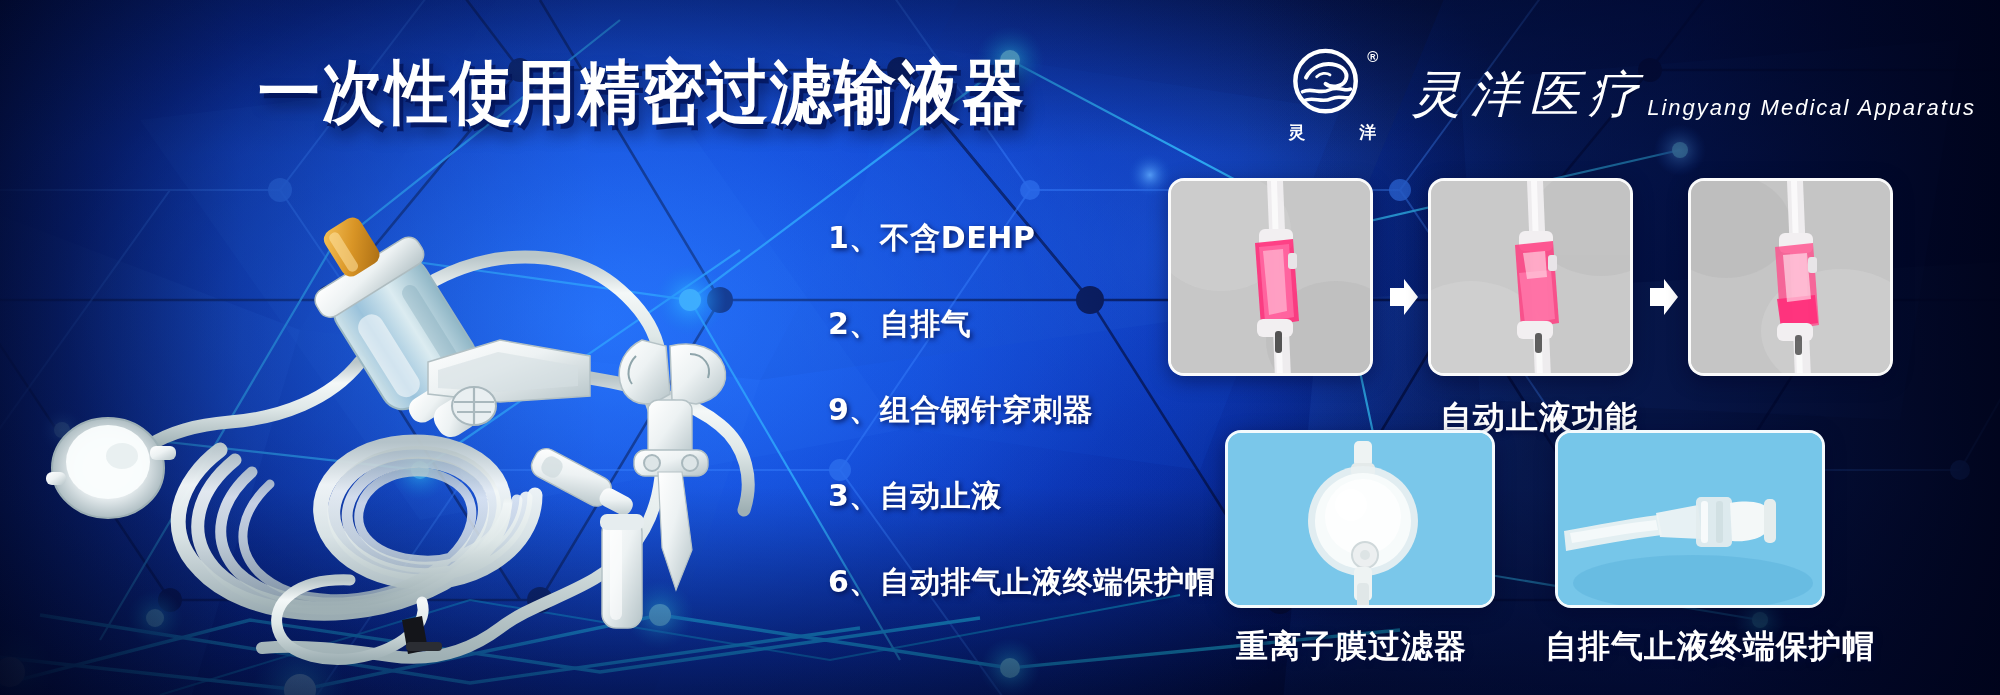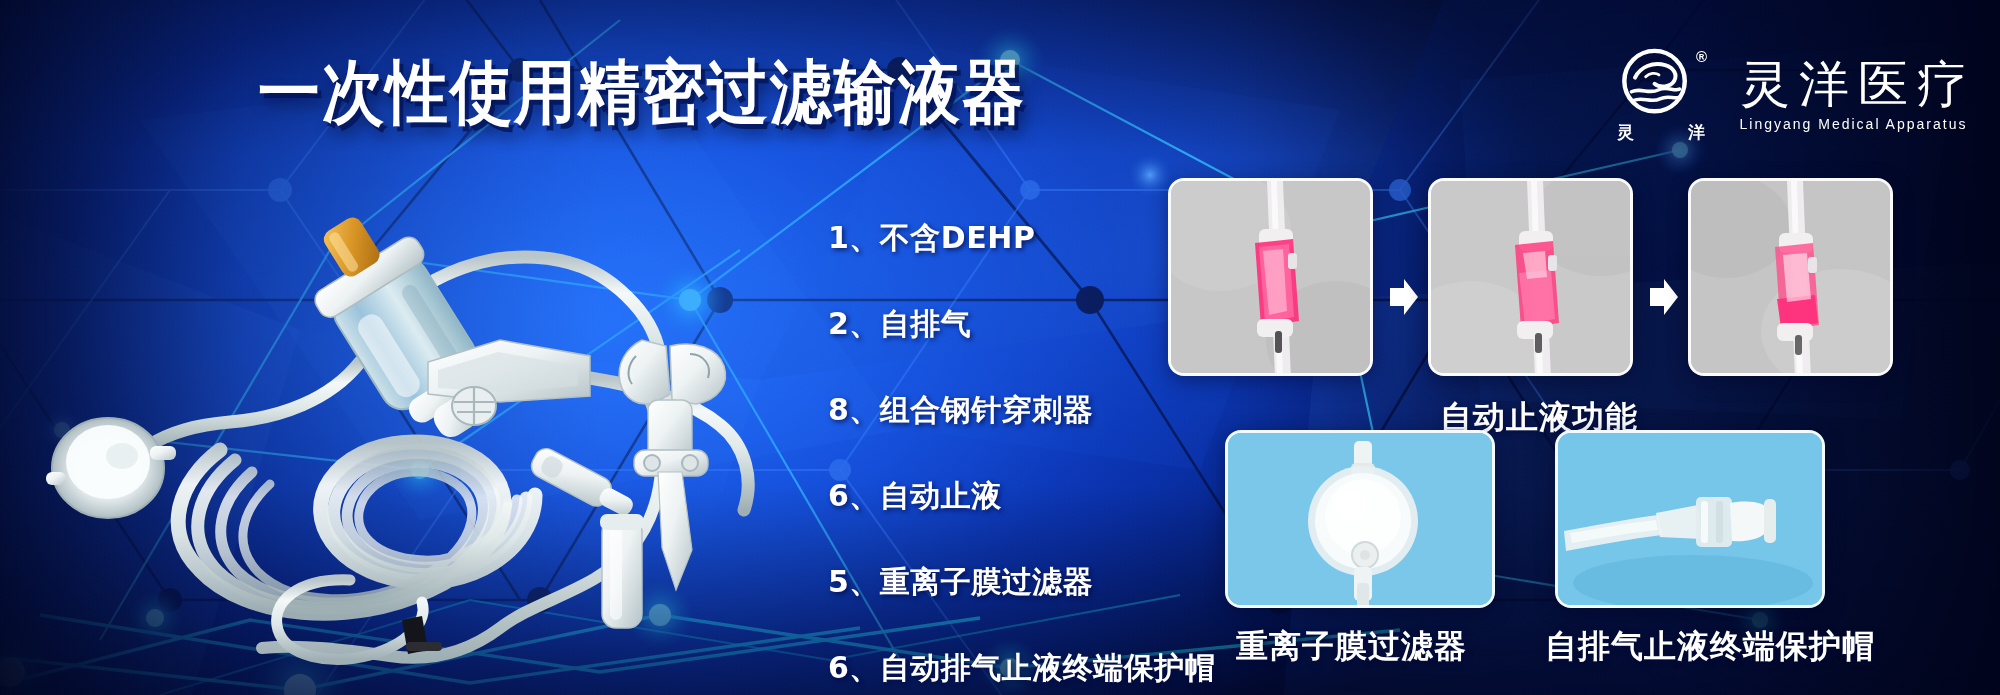--- a/index.html
+++ b/index.html
@@ -54,29 +54,29 @@
   .logo-mark .reg {
     position:absolute; right:-2px; top:4px;
     color:#fff; font-size:15px; font-weight:700;
   }
   .logo-mark .cn-pair {
     position:absolute; bottom:0; left:0; width:100%;
     display:flex; justify-content:space-between;
     color:#fff; font-size:17px; font-weight:700; letter-spacing:0;
     font-family:"DejaVu Sans","Liberation Sans",sans-serif;
   }
-  .logo-text { display:flex; flex-direction:column; align-items:center; }
+  .logo-text { display:flex; flex-direction:row; align-items:flex-end;font-style:italic; }
   .logo-cn {
     color:#fff; font-size:50px; font-weight:400;
     letter-spacing:9px; line-height:1.08;
     font-family:"DejaVu Sans","Liberation Sans",sans-serif;
     padding-left:9px;
   }
   .logo-en {
-    color:#fff; font-size:14px; font-weight:400;
+    color:#fff; font-size:22px; font-weight:400;
     letter-spacing:2.0px; margin-top:5px;
     font-family:"Liberation Sans",sans-serif;
   }
 
   
   #features {
     position:absolute; left:828px; top:218px;
     display:flex; flex-direction:column; gap:45px;
   }
   .feat {
@@ -383,23 +383,22 @@
     </div>
     <div class="logo-text">
       <div class="logo-cn">灵洋医疗</div>
       <div class="logo-en">Lingyang Medical Apparatus</div>
     </div>
   </div>
 
   <div id="features">
     <div class="feat">1、不含DEHP</div>
     <div class="feat">2、自排气</div>
-    <div class="feat">8、组合钢针穿刺器</div>
-    <div class="feat">6、自动止液</div>
-    <div class="feat">5、重离子膜过滤器</div>
+    <div class="feat">9、组合钢针穿刺器</div>
+    <div class="feat">3、自动止液</div>
     <div class="feat">6、自动排气止液终端保护帽</div>
   </div>
 
   <div class="panel white-edge ph-gray" style="left:1168px; top:178px; width:205px; height:198px;">
     <svg viewBox="0 0 205 198" width="205" height="198">
       <rect width="205" height="198" fill="#c7c7c7"></rect>
       <rect width="205" height="198" fill="url(#dummy)"></rect>
       <g opacity=".35">
         <ellipse cx="50" cy="50" rx="70" ry="60" fill="#d8d8d8"></ellipse>
         <ellipse cx="165" cy="160" rx="70" ry="60" fill="#b4b4b4"></ellipse>

